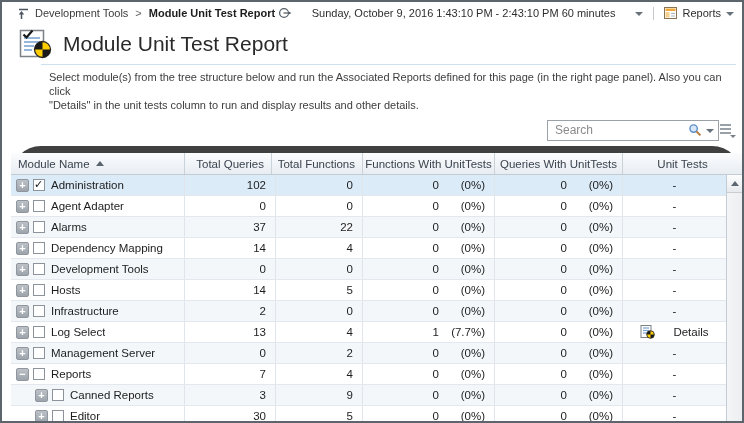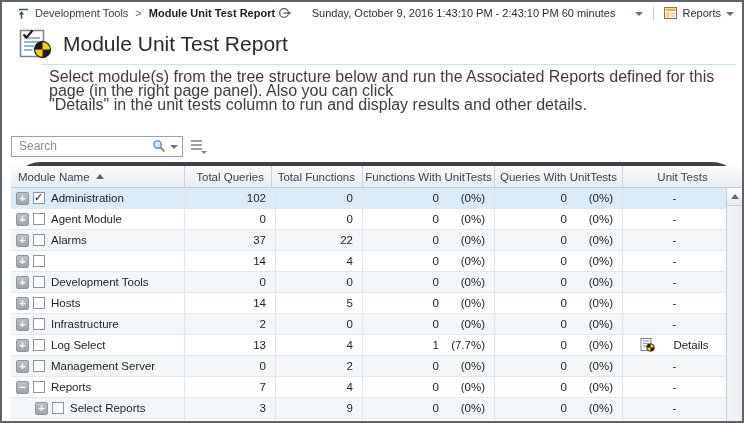--- a/index.html
+++ b/index.html
@@ -19,34 +19,34 @@
   .topbar-right{margin-left:auto;display:flex;align-items:center;gap:6px;}
   .daterange{display:flex;align-items:center;gap:20px;color:#2e2e2e;cursor:default;}
   .caret{width:0;height:0;border-left:4px solid transparent;border-right:4px solid transparent;border-top:4px solid #68727c;margin-top:1px;}
   .vsep{width:1px;height:13px;background:#c6cacf;margin:0 4px;}
   .reports-btn{display:flex;align-items:center;gap:5px;color:#2e2e2e;cursor:default;}
 
   
   .titlebar{height:36px;flex:none;display:flex;align-items:center;gap:11px;padding:2px 8px 0 7px;}
   .page-title{font-size:21px;color:#2a2a2a;}
   .title-rule{flex:none;border-top:1px solid #cde0f0;margin:2px 6px 0 30px;}
-  .desc{flex:none;padding:5px 8px 4px 38px;font-size:16px;line-height:14px;color:#3d3d3d;}
+  .desc{flex:none;padding:5px 8px 4px 38px;font-size:11px;line-height:14px;color:#3d3d3d;}
 
   
-  .toolbar{flex:none;height:28px;display:flex;align-items:center;justify-content:flex-start;gap:8px;padding:0 7px 2px 0;margin-top:16px;}
+  .toolbar{flex:none;height:28px;display:flex;align-items:center;justify-content:flex-end;gap:1px;padding:0 7px 2px 0;}
   .searchbox{width:172px;height:21px;border:1px solid #9ba1a7;background:#fff;display:flex;align-items:center;box-sizing:border-box;padding:0 4px 0 5px;}
   .searchbox input{flex:1;border:0;outline:0;min-width:0;font-size:12px;color:#222;font-family:inherit;background:transparent;}
   .searchbox input::placeholder{color:#8b8b8b;opacity:1;}
   .sb-caret{margin-left:4px;}
   .colchooser{position:relative;width:15px;height:14px;display:flex;flex-direction:column;gap:2px;padding-top:1px;box-sizing:border-box;}
   .colchooser i{display:block;width:11px;height:2px;background:#98a0a8;}
   .colchooser .mini-caret{position:absolute;right:-1px;bottom:-1px;width:0;height:0;border-left:3px solid transparent;border-right:3px solid transparent;border-top:3px solid #768089;}
 
   
-  .grid{flex:1;display:flex;flex-direction:column;border-top:4px solid #404040;min-height:0;border-radius:30px;}
+  .grid{flex:1;display:flex;flex-direction:column;border-top:7px solid #404040;min-height:0;border-radius:30px;}
   .ghead{flex:none;height:21px;display:flex;background:linear-gradient(#fbfcfd,#e8edf2);border-bottom:1px solid #c3ccd4;font-size:11.5px;color:#3a434e;}
   .gh{display:flex;align-items:center;padding:0 7px;border-right:1px solid #c9d1d9;box-sizing:border-box;white-space:nowrap;}
   .gh:last-child{border-right:0;}
   .w-name{width:174px;}
   .w-tf{width:91px;justify-content:flex-end;}
   .w-tq{width:87px;justify-content:flex-end;}
   .w-fwu{width:132px;justify-content:center;}
   .w-qwu{width:128px;justify-content:center;}
   .w-ut{flex:1;justify-content:center;}
   .sort-asc{width:0;height:0;border-left:4px solid transparent;border-right:4px solid transparent;border-bottom:5px solid #5a646f;margin-left:6px;}
@@ -200,21 +200,21 @@
     </div>
     <div class="td c-ut">
 
       <span class="ut-dash">-</span>
     </div>
   </div>
           <div class="tr">
     <div class="td c-name">
       <span class="expander">+</span>
       <span class="cb"></span>
-      <span class="lbl">Agent Module</span>
+      <span class="lbl">Agent Adapter</span>
     </div>
     <div class="td c-tf">0</div>
     <div class="td c-tq">0</div>
     <div class="td c-fwu">
       <span class="split-v">0</span>
       <span class="split-p">(0%)</span>
     </div>
     <div class="td c-qwu">
       <span class="split-v">0</span>
       <span class="split-p">(0%)</span>
@@ -242,20 +242,21 @@
     </div>
     <div class="td c-ut">
 
       <span class="ut-dash">-</span>
     </div>
   </div>
           <div class="tr">
     <div class="td c-name">
       <span class="expander">+</span>
       <span class="cb"></span>
+      <span class="lbl">Dependency Mapping</span>
     </div>
     <div class="td c-tf">14</div>
     <div class="td c-tq">4</div>
     <div class="td c-fwu">
       <span class="split-v">0</span>
       <span class="split-p">(0%)</span>
     </div>
     <div class="td c-qwu">
       <span class="split-v">0</span>
       <span class="split-p">(0%)</span>
@@ -399,21 +400,21 @@
     </div>
     <div class="td c-ut">
 
       <span class="ut-dash">-</span>
     </div>
   </div>
           <div class="tr alt">
     <div class="td c-name" style="padding-left: 24px;">
       <span class="expander">+</span>
       <span class="cb"></span>
-      <span class="lbl">Select Reports</span>
+      <span class="lbl">Canned Reports</span>
     </div>
     <div class="td c-tf">3</div>
     <div class="td c-tq">9</div>
     <div class="td c-fwu">
       <span class="split-v">0</span>
       <span class="split-p">(0%)</span>
     </div>
     <div class="td c-qwu">
       <span class="split-v">0</span>
       <span class="split-p">(0%)</span>

